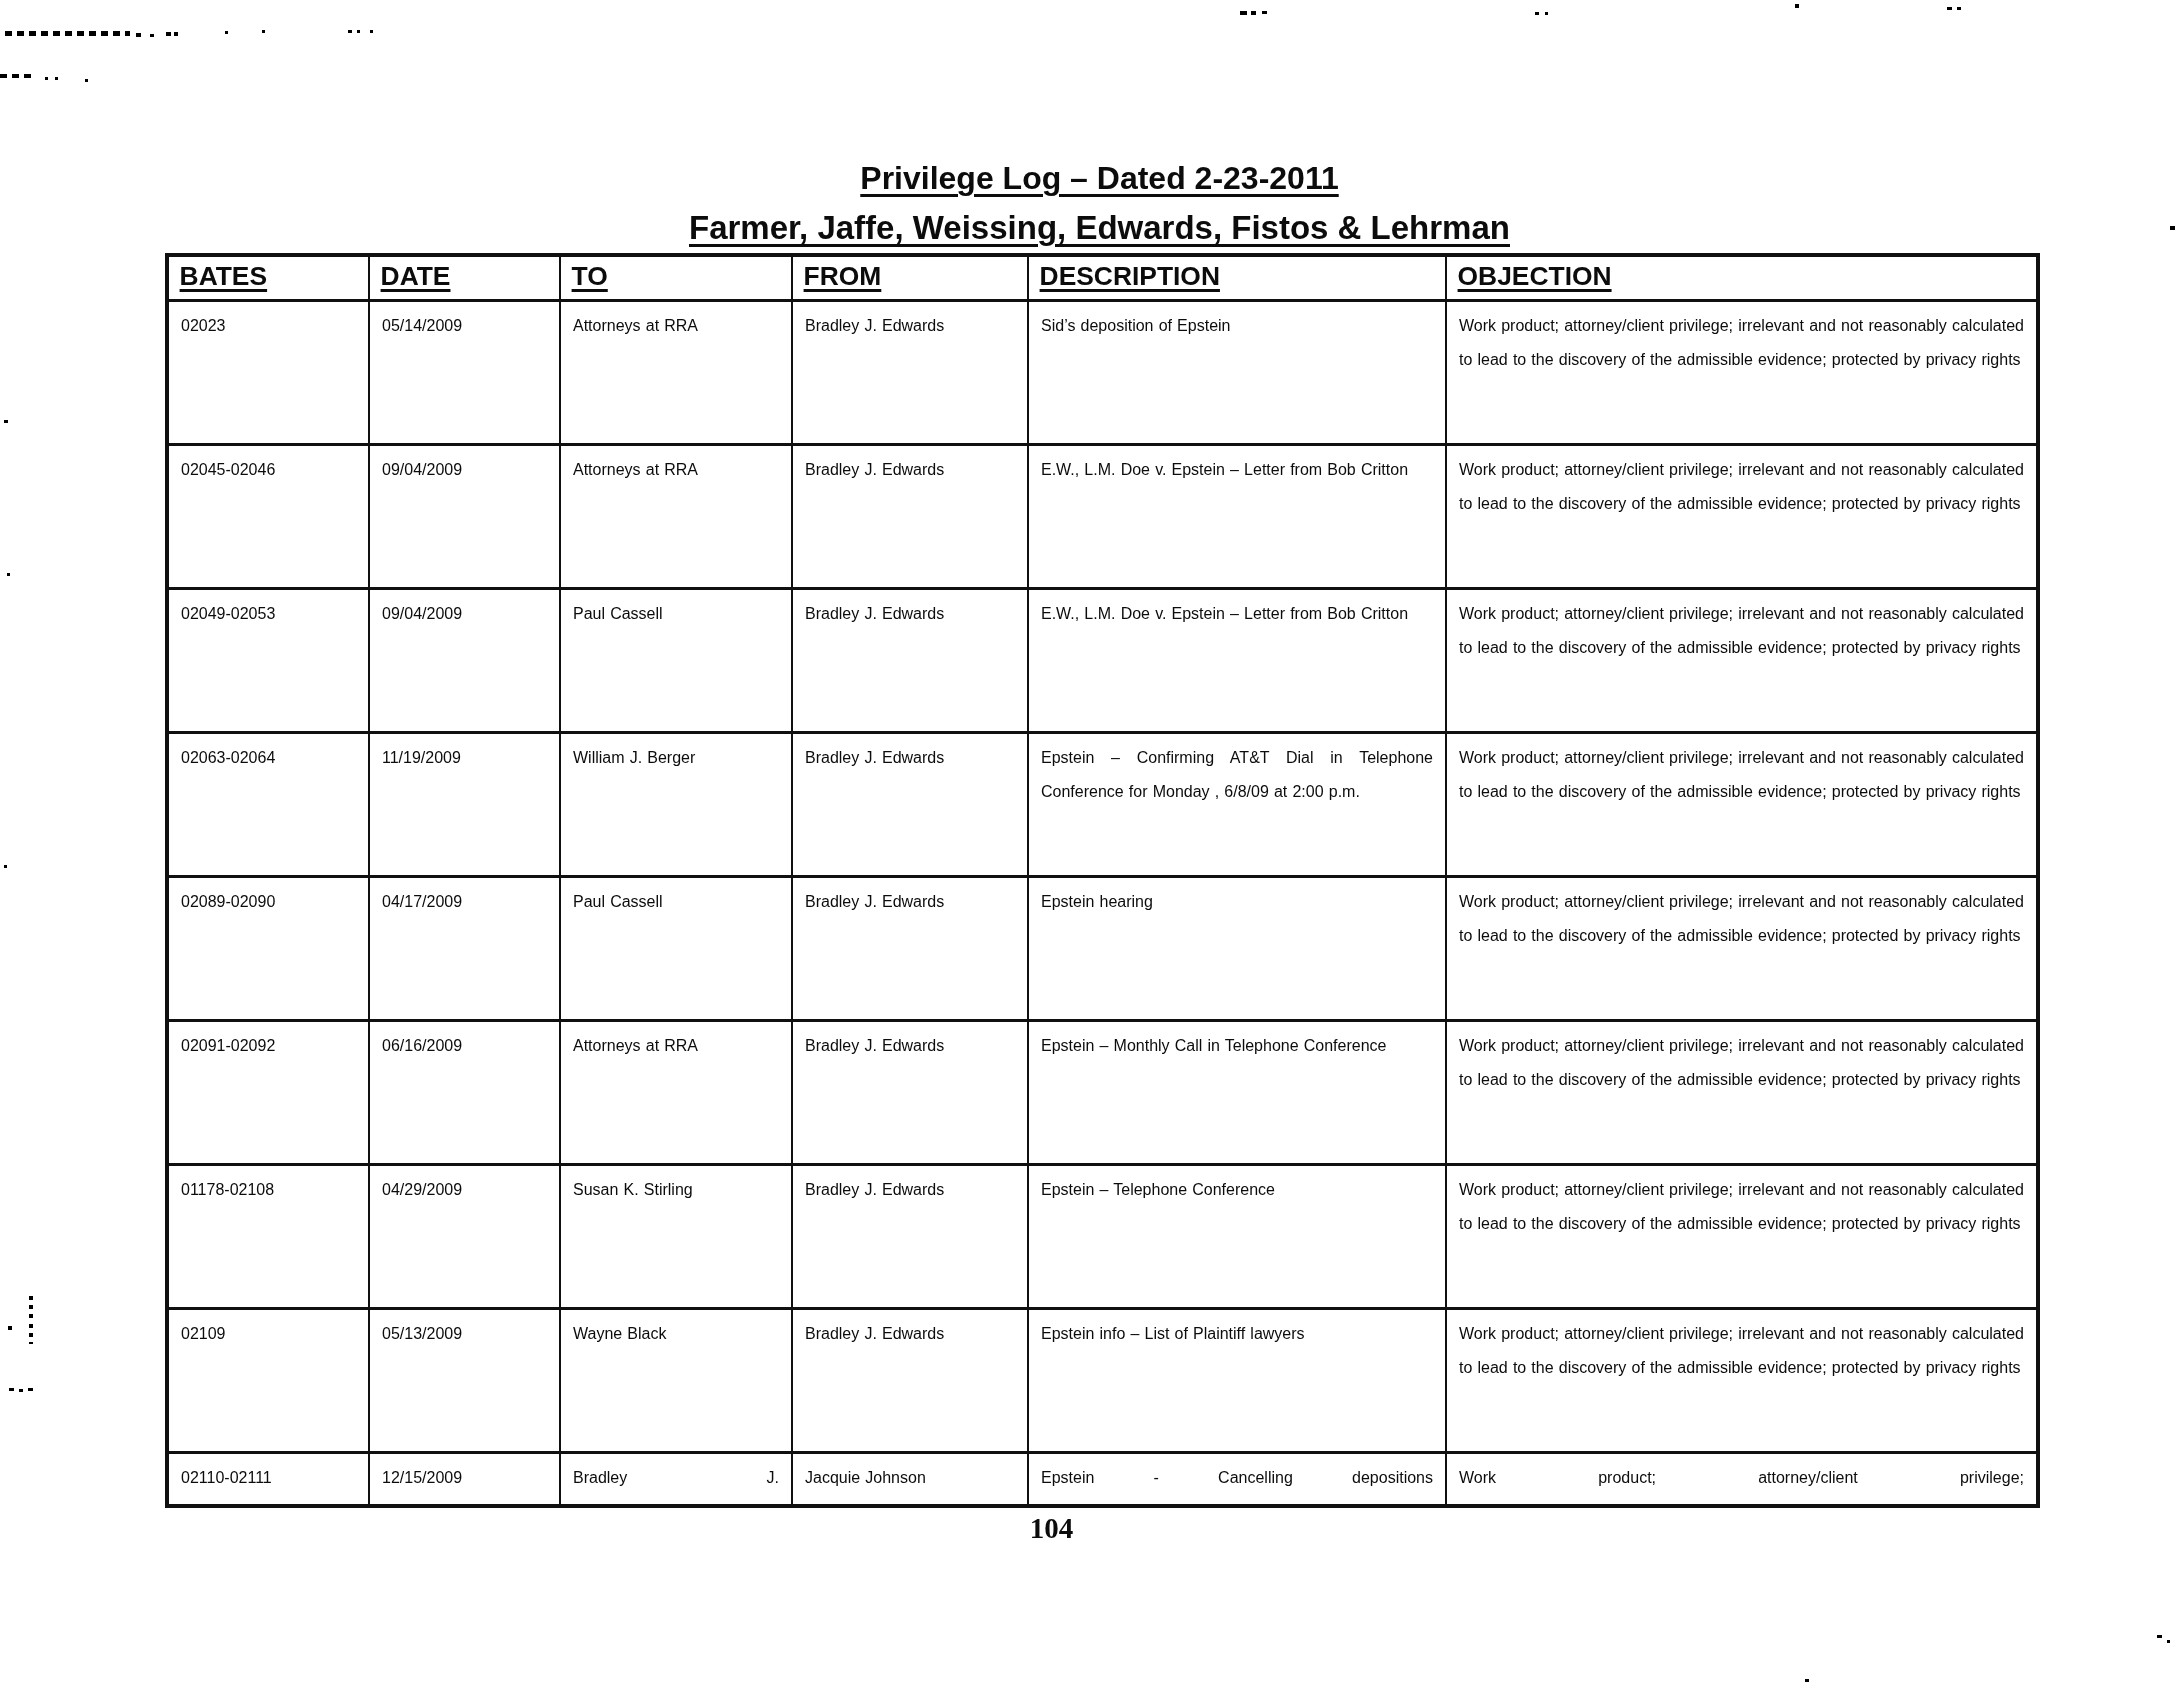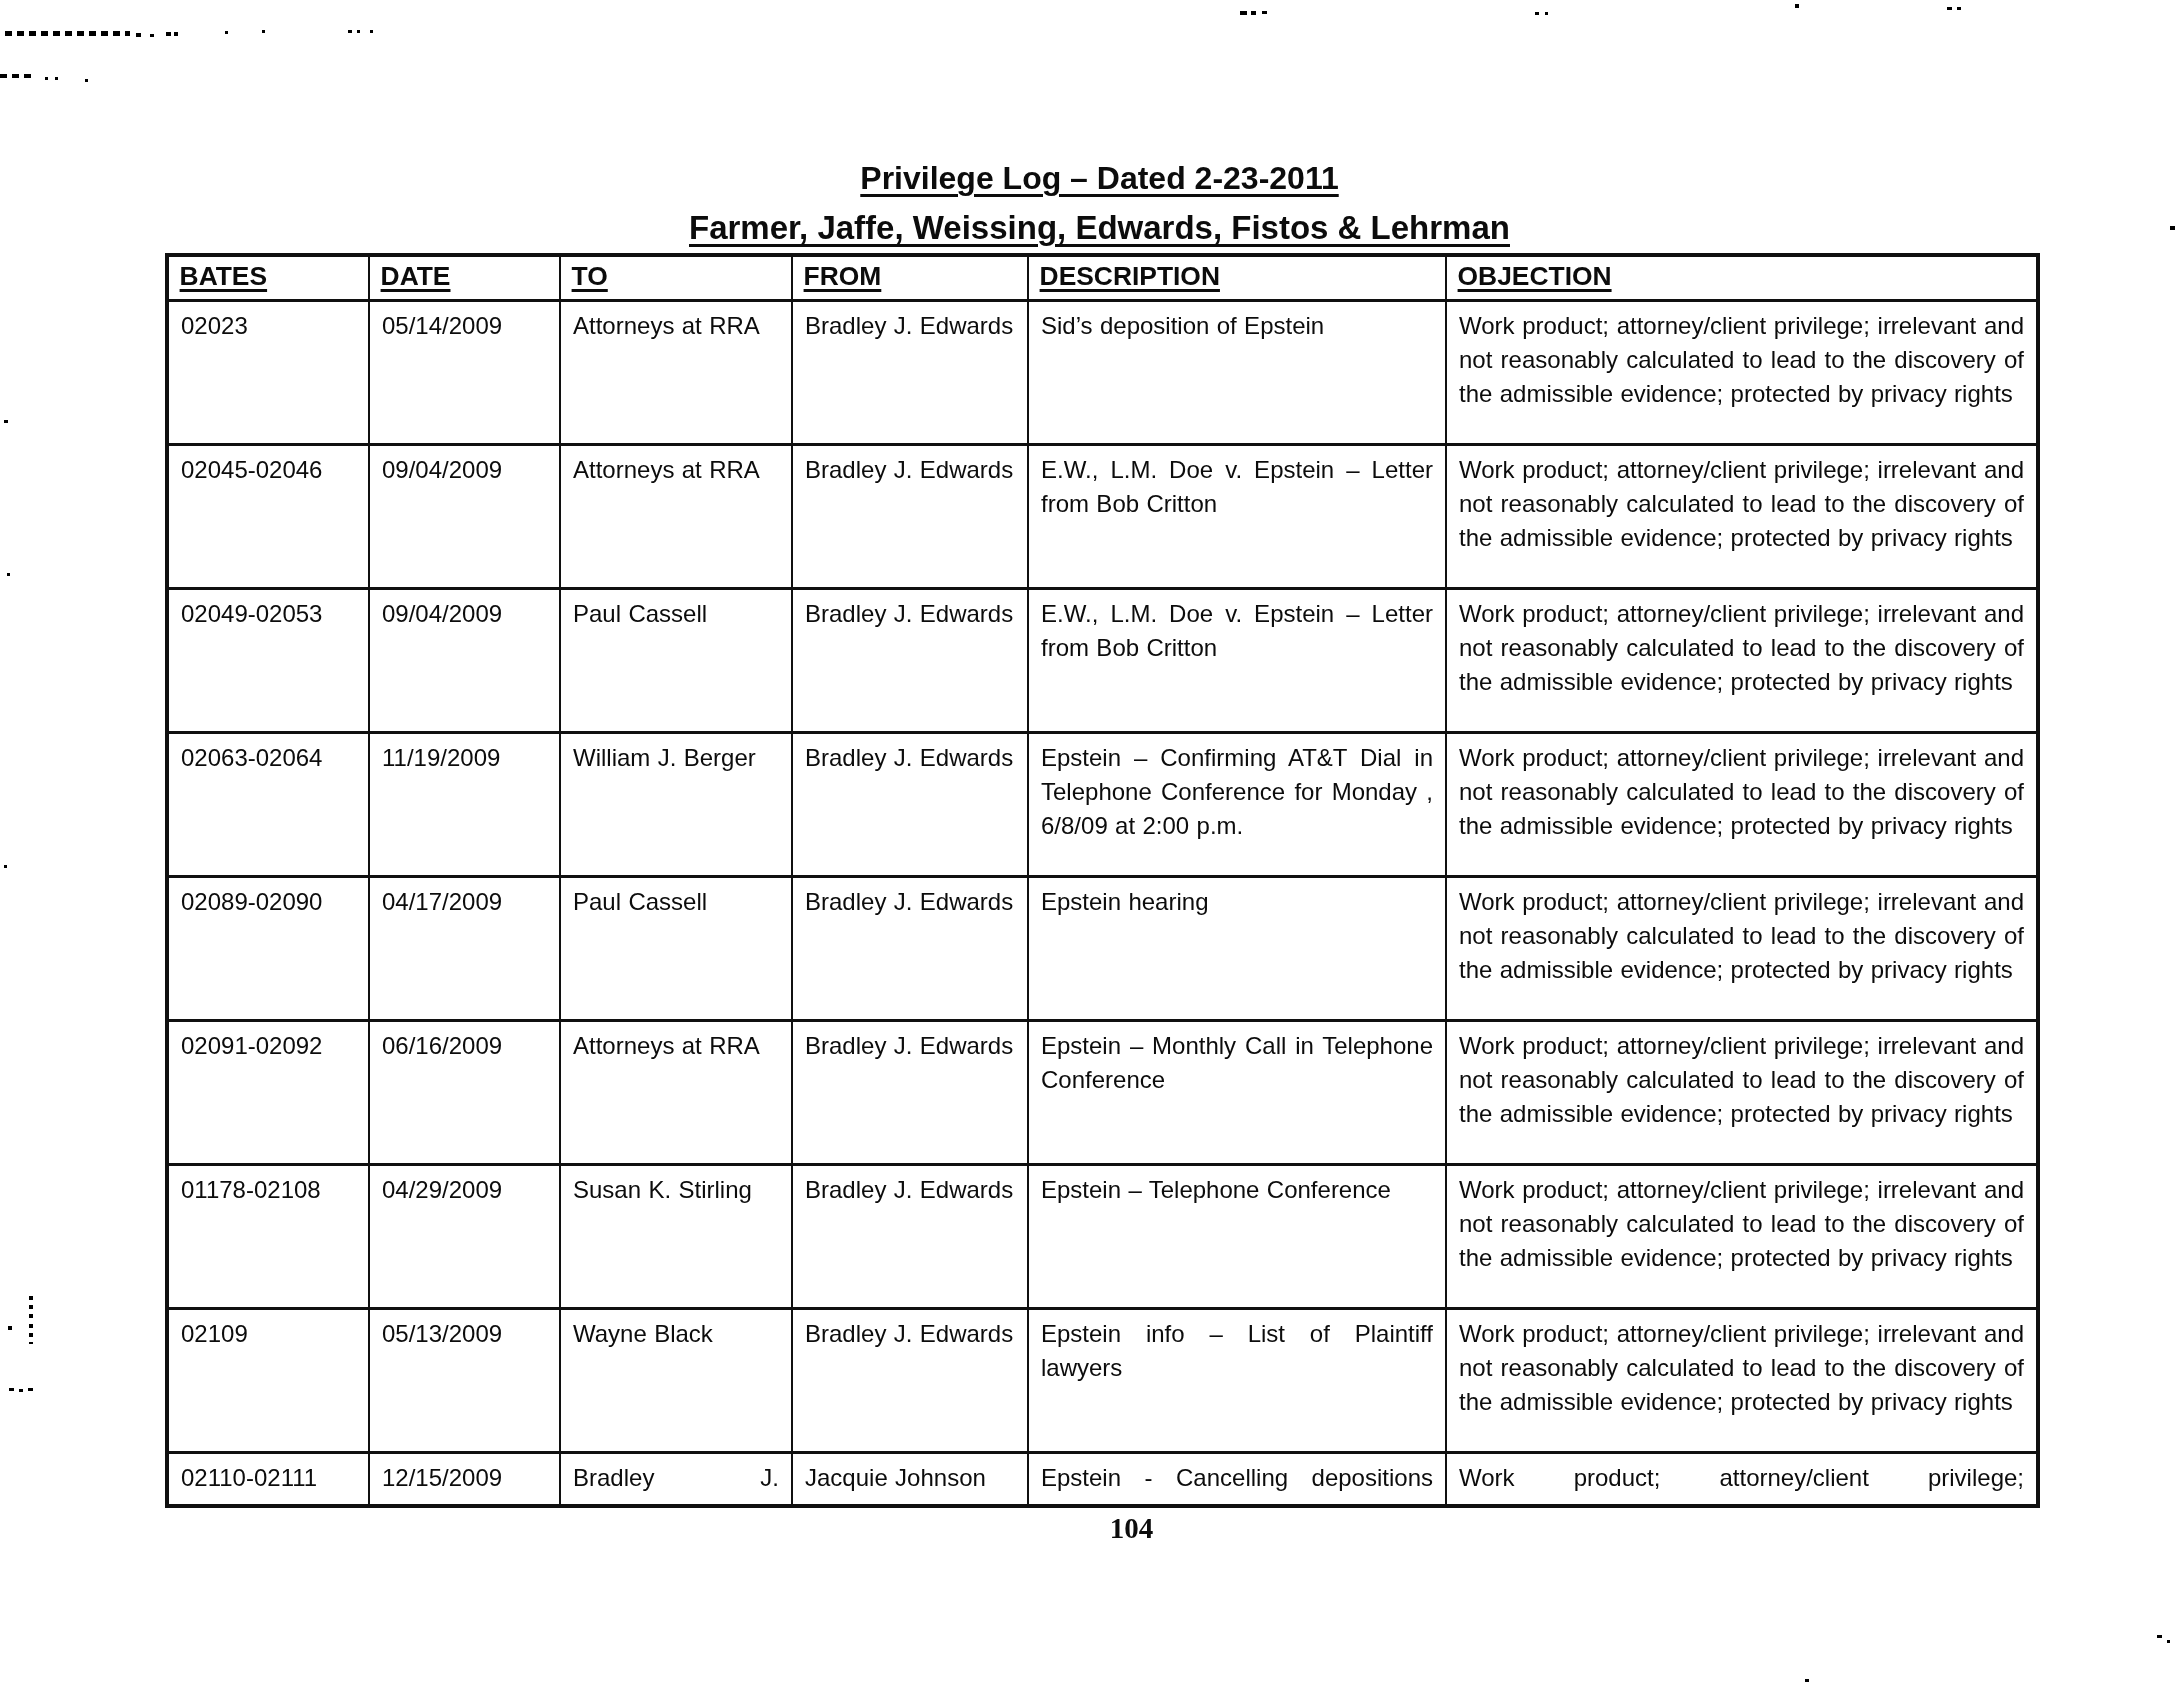--- a/index.html
+++ b/index.html
@@ -36,31 +36,31 @@
     border:2px solid #101010;border-top-width:3.3px;border-bottom-width:3.3px;
     vertical-align:top;overflow:hidden;
   }
   th{
     height:38px;padding:4px 10.6px 0 10.6px;text-align:left;
     font-size:26.4px;font-weight:bold;
     text-decoration:underline;text-decoration-thickness:2.6px;text-underline-offset:4px;
   }
   td{
     padding:6.6px 12px 0 12px;
-    font-size:24px;line-height:34px;
+    font-size:16px;line-height:34px;
     word-spacing:0.7px;
   }
   tr.row{height:144px;}
   tr.row-cut{height:53px;}
   td.j{text-align:justify;}
   td.jl{text-align:justify;text-align-last:justify;}
 
   
   .page-number{
-    position:absolute;left:1092px;top:1512px;width:79px;text-align:center;
+    position:absolute;left:1012px;top:1512px;width:79px;text-align:center;
     font-family:"Liberation Serif", serif;font-size:29px;font-weight:bold;
   }
 
   
   .speck{position:absolute;background:#000;}
   .dashline{
     position:absolute;
     background:repeating-linear-gradient(90deg,#000 0 7.3px,transparent 7.3px 12px);
   }
   .vdots{

